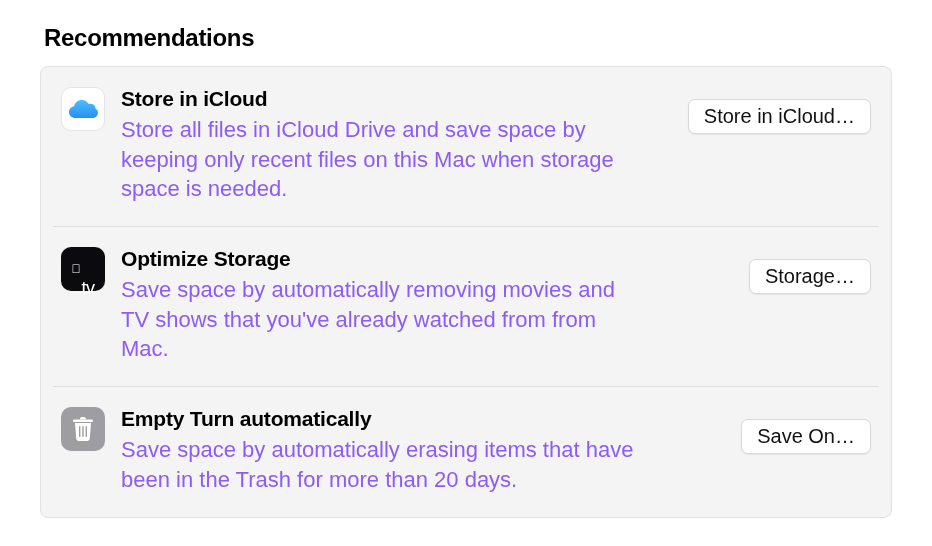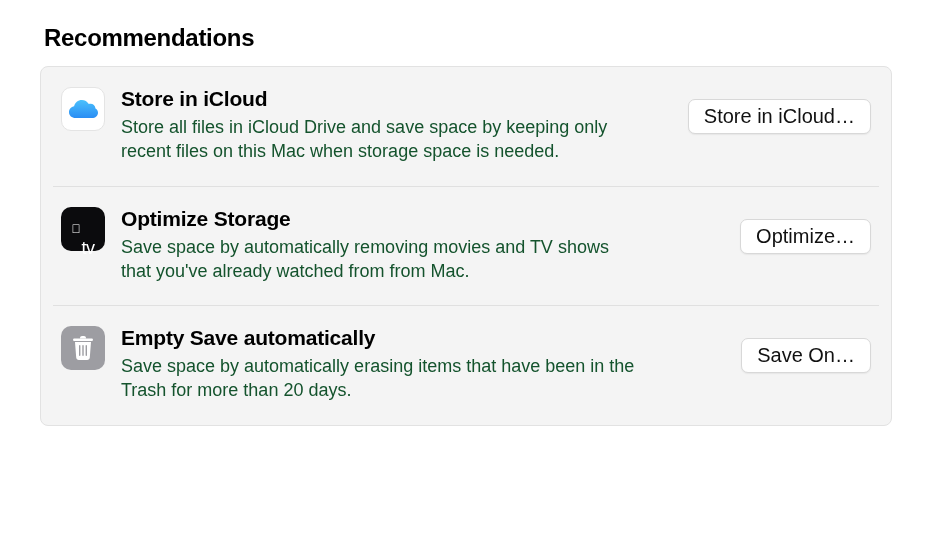--- a/index.html
+++ b/index.html
@@ -52,23 +52,23 @@
       min-width: 0;
       padding-right: 8px;
     }
     .row-title {
       font-size: 21px;
       font-weight: 600;
       margin-bottom: 4px;
       letter-spacing: -0.2px;
     }
     .row-desc {
-      font-size: 18px;
+      font-size: 22px;
       line-height: 1.35;
-      color: #14532d;
+      color: #8b5cf6;
       max-width: 520px;
     }
     .action-btn {
       flex-shrink: 0;
       background: #ffffff;
       border: 1px solid #d8d8d8;
       border-radius: 7px;
       padding: 5px 15px;
       font-size: 20px;
       font-family: inherit;
@@ -162,38 +162,38 @@
         <span class="appletv-text">
             <span class="apple-logo"></span>
             <span class="tv-text">tv</span>
           </span>
       </div>
     </div>
     <div class="text-col">
       <div class="row-title">Optimize Storage</div>
       <div class="row-desc">Save space by automatically removing movies and TV shows that you've already watched from from Mac.</div>
     </div>
-    <button class="action-btn">Optimize…</button>
+    <button class="action-btn">Storage…</button>
   </div>
 
   <hr class="divider">
 
   <div class="row">
     <div class="icon-wrap">
       <div class="icon-tile-grey">
         <svg width="22" height="26" viewBox="0 0 22 26">
           <path fill="#ffffff" d="M3 7h16l-1.2 15.5c-.1 1.4-1.2 2.5-2.6 2.5H6.8c-1.4 0-2.5-1.1-2.6-2.5L3 7z"></path>
           <rect fill="#ffffff" x="1" y="3.5" width="20" height="2.5" rx="1.2"></rect>
           <path fill="#ffffff" d="M8 3.5V3c0-1.1.9-2 2-2h2c1.1 0 2 .9 2 2v.5H8z"></path>
           <rect fill="#9d9da2" x="7" y="10" width="1.4" height="11" rx="0.7"></rect>
           <rect fill="#9d9da2" x="10.3" y="10" width="1.4" height="11" rx="0.7"></rect>
           <rect fill="#9d9da2" x="13.6" y="10" width="1.4" height="11" rx="0.7"></rect>
         </svg>
       </div>
     </div>
     <div class="text-col">
-      <div class="row-title">Empty Save automatically</div>
+      <div class="row-title">Empty Turn automatically</div>
       <div class="row-desc">Save space by automatically erasing items that have been in the Trash for more than 20 days.</div>
     </div>
     <button class="action-btn">Save On…</button>
   </div>
 
 </div>
 
 </body></html>

